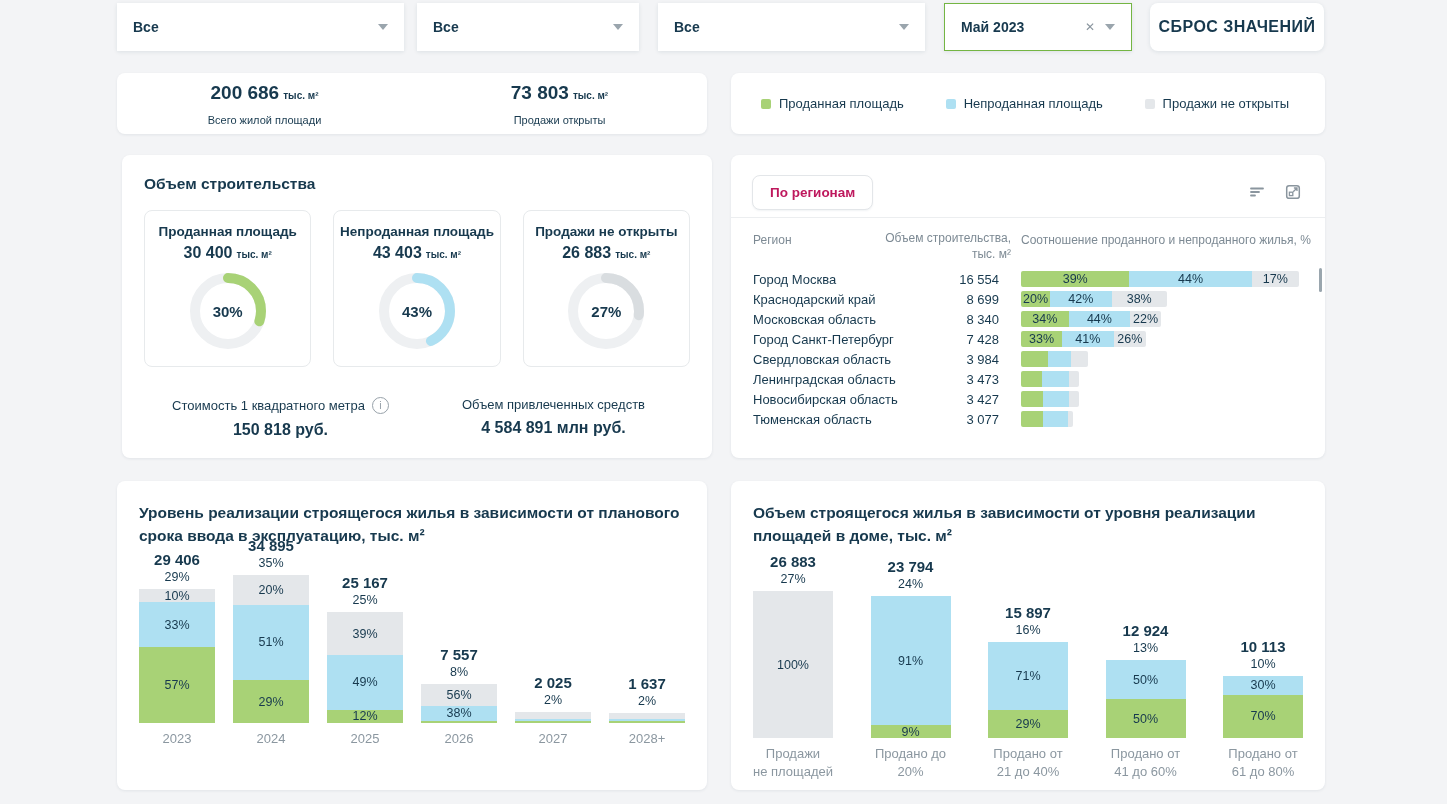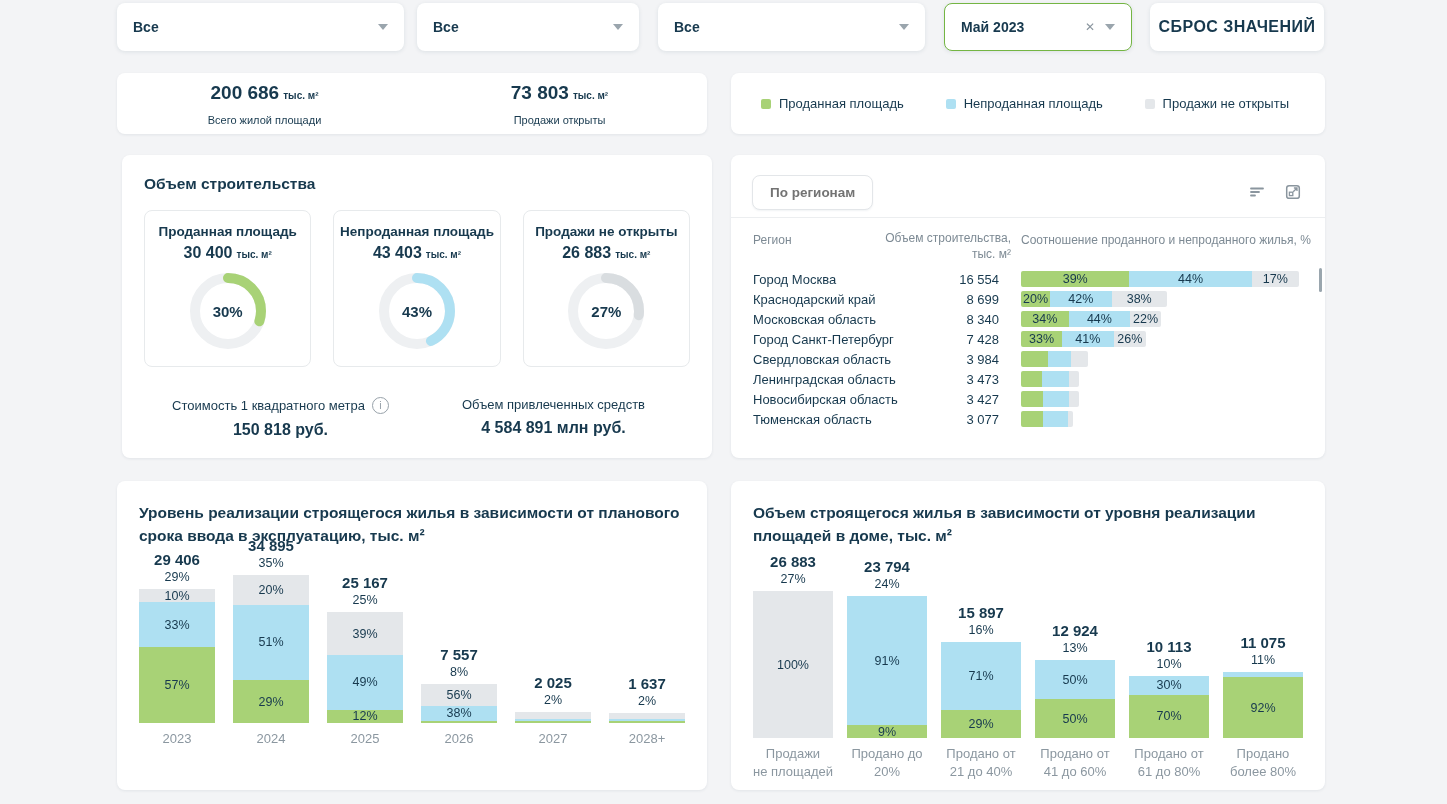--- a/index.html
+++ b/index.html
@@ -2,21 +2,21 @@
 <html style="--sold: #a8d276; --unsold: #aee0f2; --notopen: #e4e7ea; --accent_green: #74b543; --text_dark: #17394e; --text_gray: #8b97a0;"><head>
 <meta charset="utf-8">
 <style>
   * { margin:0; padding:0; box-sizing:border-box; }
   html,body { width:1447px; height:804px; }
   body { font-family:"Liberation Sans", sans-serif; background:#f3f4f6; color:#17394e; overflow:hidden; }
   .page { position:relative; width:1447px; height:804px; }
   .card { position:absolute; background:#fff; border-radius:8px; box-shadow:0 1px 3px rgba(24,57,77,.08); }
 
   
-  .dd { position:absolute; top:3px; height:48px; background:#fff; border-radius:8px;
+  .dd { position:absolute; top:3px; height:48px; background:#fff; border-radius:0;
         box-shadow:0 1px 4px rgba(24,57,77,.10); display:flex; align-items:center;
         padding:0 16px; font-size:14px; font-weight:bold; cursor:pointer; }
   .dd .caret { margin-left:auto; width:0; height:0; border-left:5px solid transparent;
                border-right:5px solid transparent; border-top:6px solid #9aa5ad; }
   .dd-period { border:1px solid var(--accent_green); }
   .dd-period .close { margin-left:auto; color:#8a959e; font-size:12px; font-weight:normal; padding:0 10px 0 0; }
   .dd-period .caret { margin-left:0; }
   .btn-reset { position:absolute; top:3px; height:48px; background:#fff; border-radius:8px;
                box-shadow:0 1px 4px rgba(24,57,77,.10); display:flex; align-items:center; justify-content:center;
                font-size:16px; font-weight:bold; letter-spacing:.03em; cursor:pointer; }
@@ -51,21 +51,21 @@
   .vol-bottom { position:absolute; left:22px; right:22px; top:242px; display:flex; }
   .vol-half { flex:1; text-align:center; }
   .vol-label { font-size:13px; display:flex; align-items:center; justify-content:center; gap:7px; }
   .info-icon { width:17px; height:17px; border:1px solid #98a2aa; border-radius:50%; color:#98a2aa;
                font-size:11px; line-height:15px; display:inline-block; text-align:center; cursor:pointer; }
   .vol-value { font-size:16px; font-weight:bold; margin-top:7px; }
 
   
   .tabs { position:absolute; left:22px; top:21px; display:inline-flex; background:#f1f3f5; border-radius:8px; }
   .tab { padding:9px 17px; font-size:13.5px; font-weight:bold; color:#7c8a94; cursor:pointer; border-radius:8px; white-space:nowrap; }
-  .tab.active { background:#fff; color:#737373; border:1px solid #e3e6e9; margin:-1px; box-shadow:0 1px 2px rgba(24,57,77,.06); }
+  .tab.active { background:#fff; color:#be185d; border:1px solid #e3e6e9; margin:-1px; box-shadow:0 1px 2px rgba(24,57,77,.06); }
   .tool-icons { position:absolute; right:24px; top:29px; display:flex; gap:20px; }
   .tool-icons svg { cursor:pointer; }
   .t-divider { position:absolute; left:0; right:0; top:62px; border-top:1px solid #eceef0; }
   .t-head { position:absolute; left:0; right:0; top:76px; font-size:12px; color:#7d8a94; }
   .th-region { position:absolute; left:22px; top:2px; }
   .th-volume { position:absolute; left:140px; width:140px; text-align:right; line-height:1.3; }
   .th-ratio  { position:absolute; left:290px; top:2px; }
   .t-rows { position:absolute; left:0; right:0; top:114px; }
   .t-row { display:flex; align-items:center; height:20px; padding:0 22px; font-size:13px; }
   .t-name { width:168px; white-space:nowrap; }
@@ -474,30 +474,17 @@
           <div class="bseg seg-notopen" style="height: 0%;"></div>
           <div class="bseg seg-unsold" style="height: 30%;">30%</div>
           <div class="bseg seg-sold" style="height: 70%;">70%</div>
         </div>
         <div class="x-label-2">
           <div>Продано от</div>
             <div>61 до 80%</div>
         </div>
       </div>
 
-      <div class="bar-col">
-        <div class="bar-total">11 075</div>
-        <div class="bar-totalpct">11%</div>
-        <div class="stack" style="height: 66px;">
-          <div class="bseg seg-notopen" style="height: 0%;"></div>
-          <div class="bseg seg-unsold" style="height: 8%;"></div>
-          <div class="bseg seg-sold" style="height: 92%;">92%</div>
-        </div>
-        <div class="x-label-2">
-          <div>Продано</div>
-            <div>более 80%</div>
-        </div>
-      </div>
 
     </div>
   </div>
 
 </div>
 
 </body></html>

